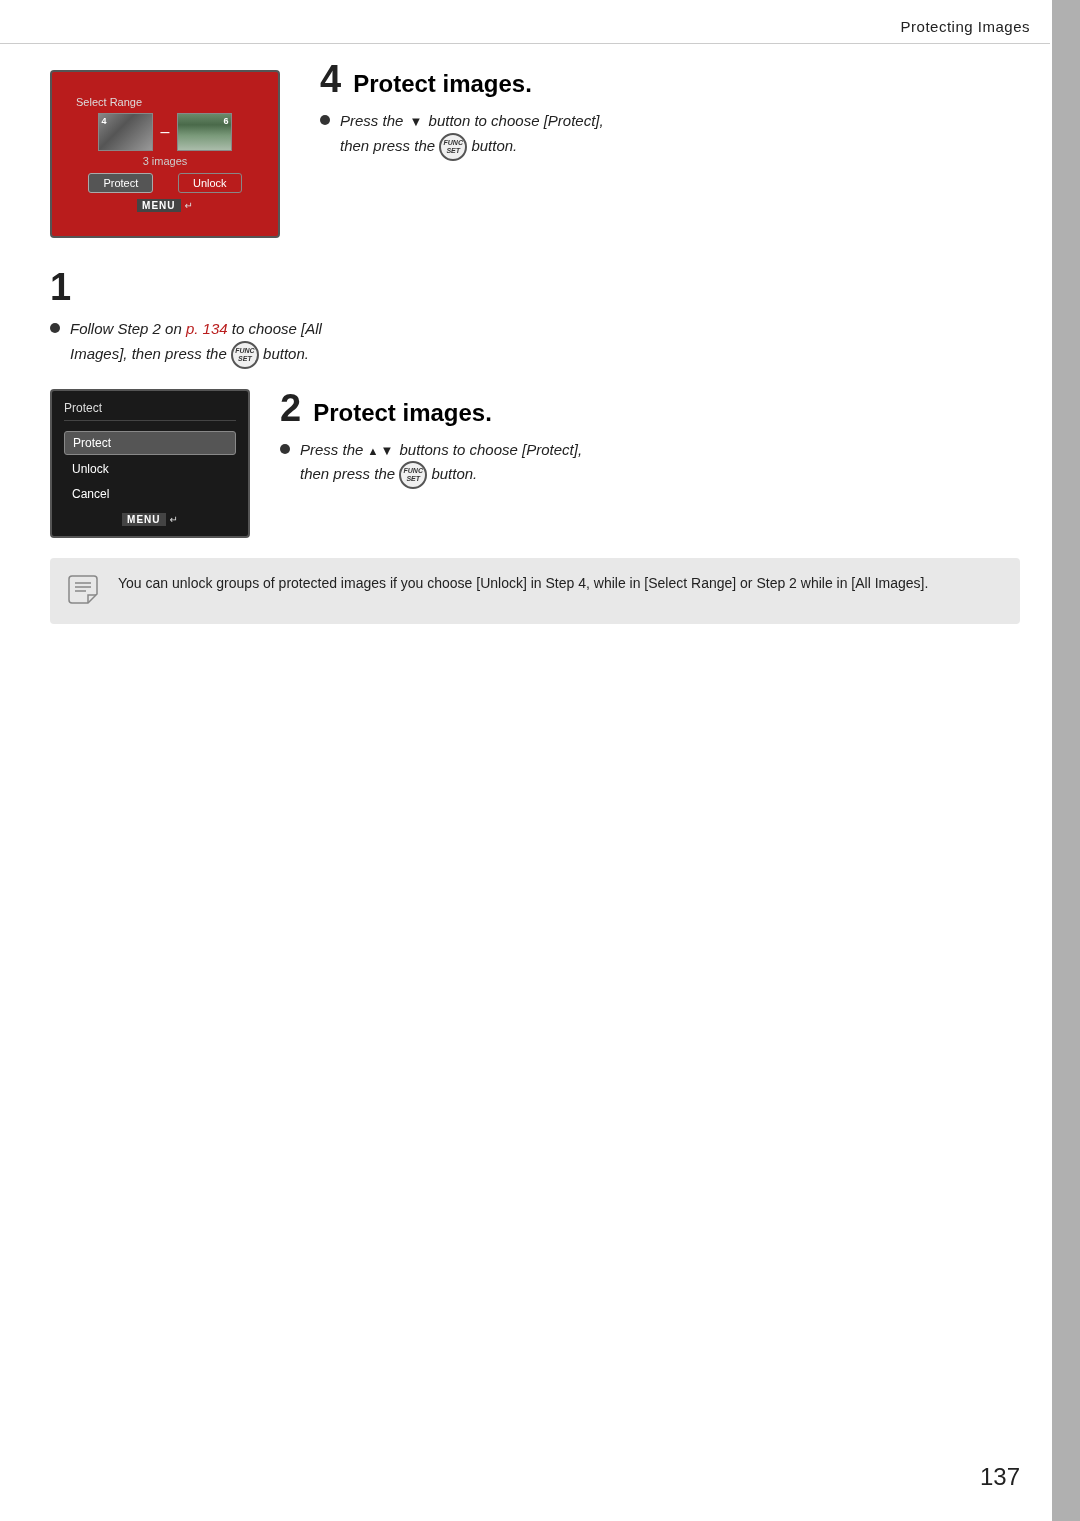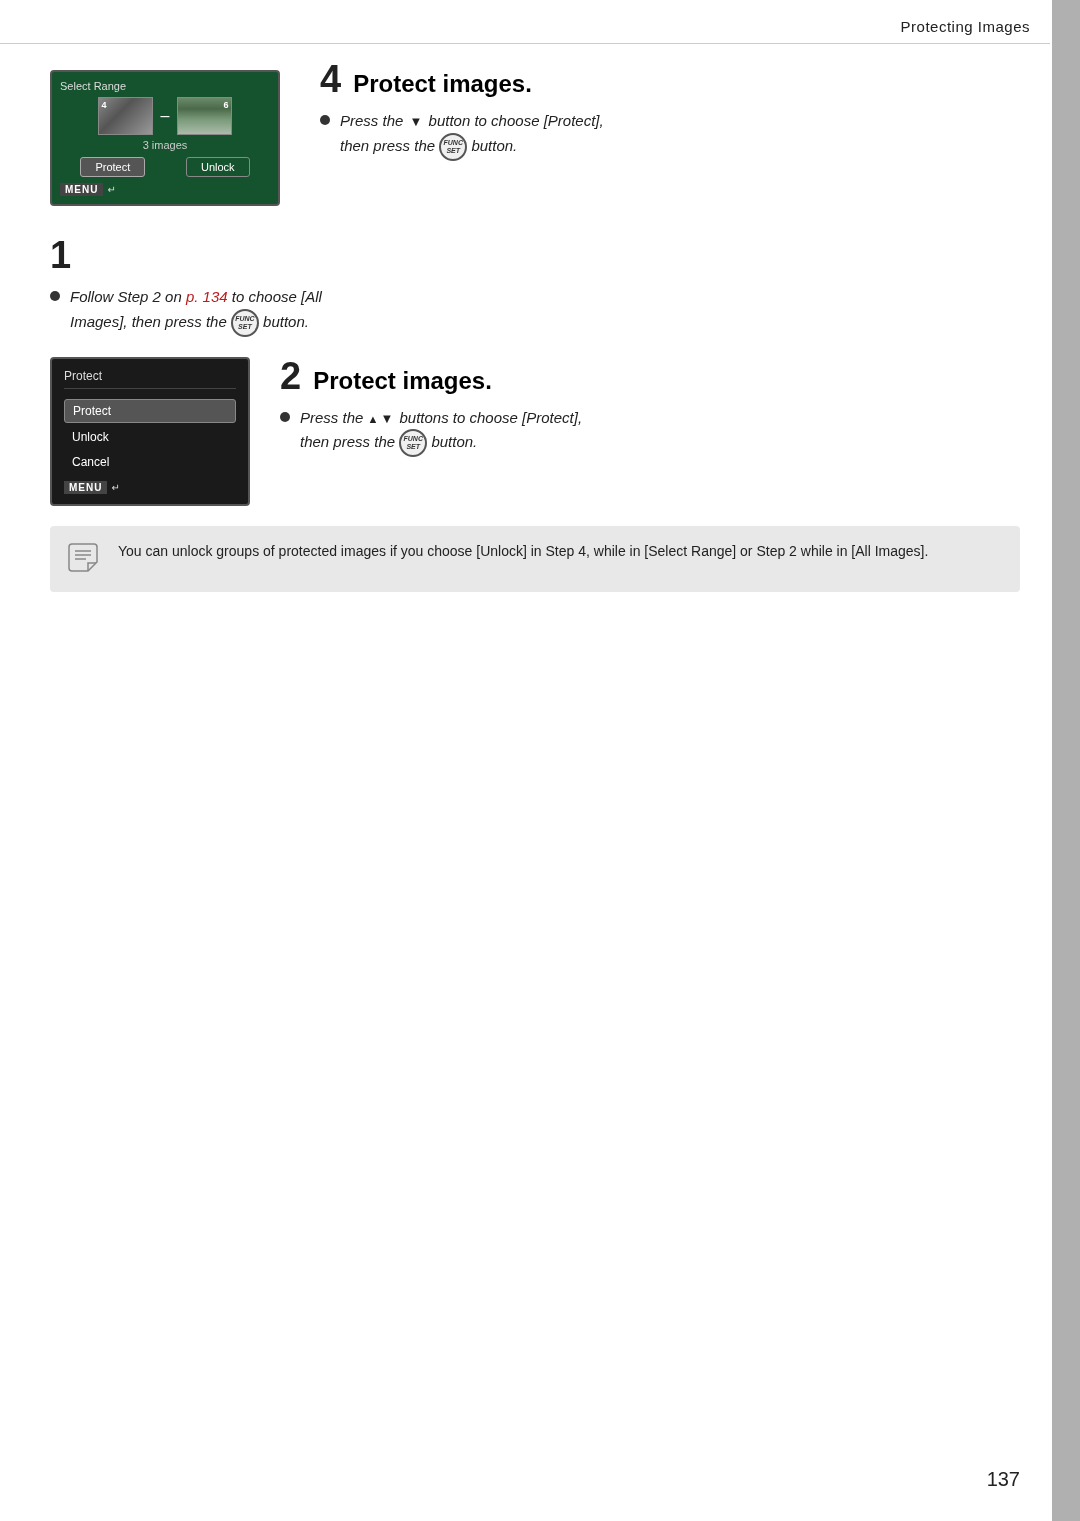--- a/index.html
+++ b/index.html
@@ -58,24 +58,24 @@
 
     .step-4-image {
       width: 230px;
       flex-shrink: 0;
       margin-right: 40px;
       margin-top: 10px;
     }
 
     
     .camera-screen {
-      background: #14532d;
+      background: #b91c1c;
       border: 2px solid #555;
       border-radius: 4px;
-      padding: 8px;
+      padding: 24px;
       color: white;
       font-size: 12px;
     }
 
     .camera-screen .screen-title {
       color: #ddd;
       font-size: 11px;
       margin-bottom: 5px;
       font-weight: normal;
     }
@@ -147,20 +147,21 @@
     }
     .screen-btn.inactive {
       background: transparent;
     }
 
     .menu-bar {
       display: flex;
       align-items: center;
       font-size: 11px;
       color: #ddd;
+      justify-content: center;
     }
     .menu-text {
       background: #444;
       padding: 1px 5px;
       font-size: 10px;
       color: white;
       font-weight: bold;
       margin-right: 4px;
       letter-spacing: 1px;
     }
@@ -344,21 +345,21 @@
       font-size: 14px;
       color: #222;
       line-height: 1.6;
     }
 
     
     .page-number {
       position: absolute;
       bottom: 30px;
       right: 60px;
-      font-size: 20px;
+      font-size: 24px;
       color: #222;
       font-weight: normal;
     }
 
     .up-arrow {
       font-size: 11px;
       vertical-align: middle;
     }
   </style>
 </head>

